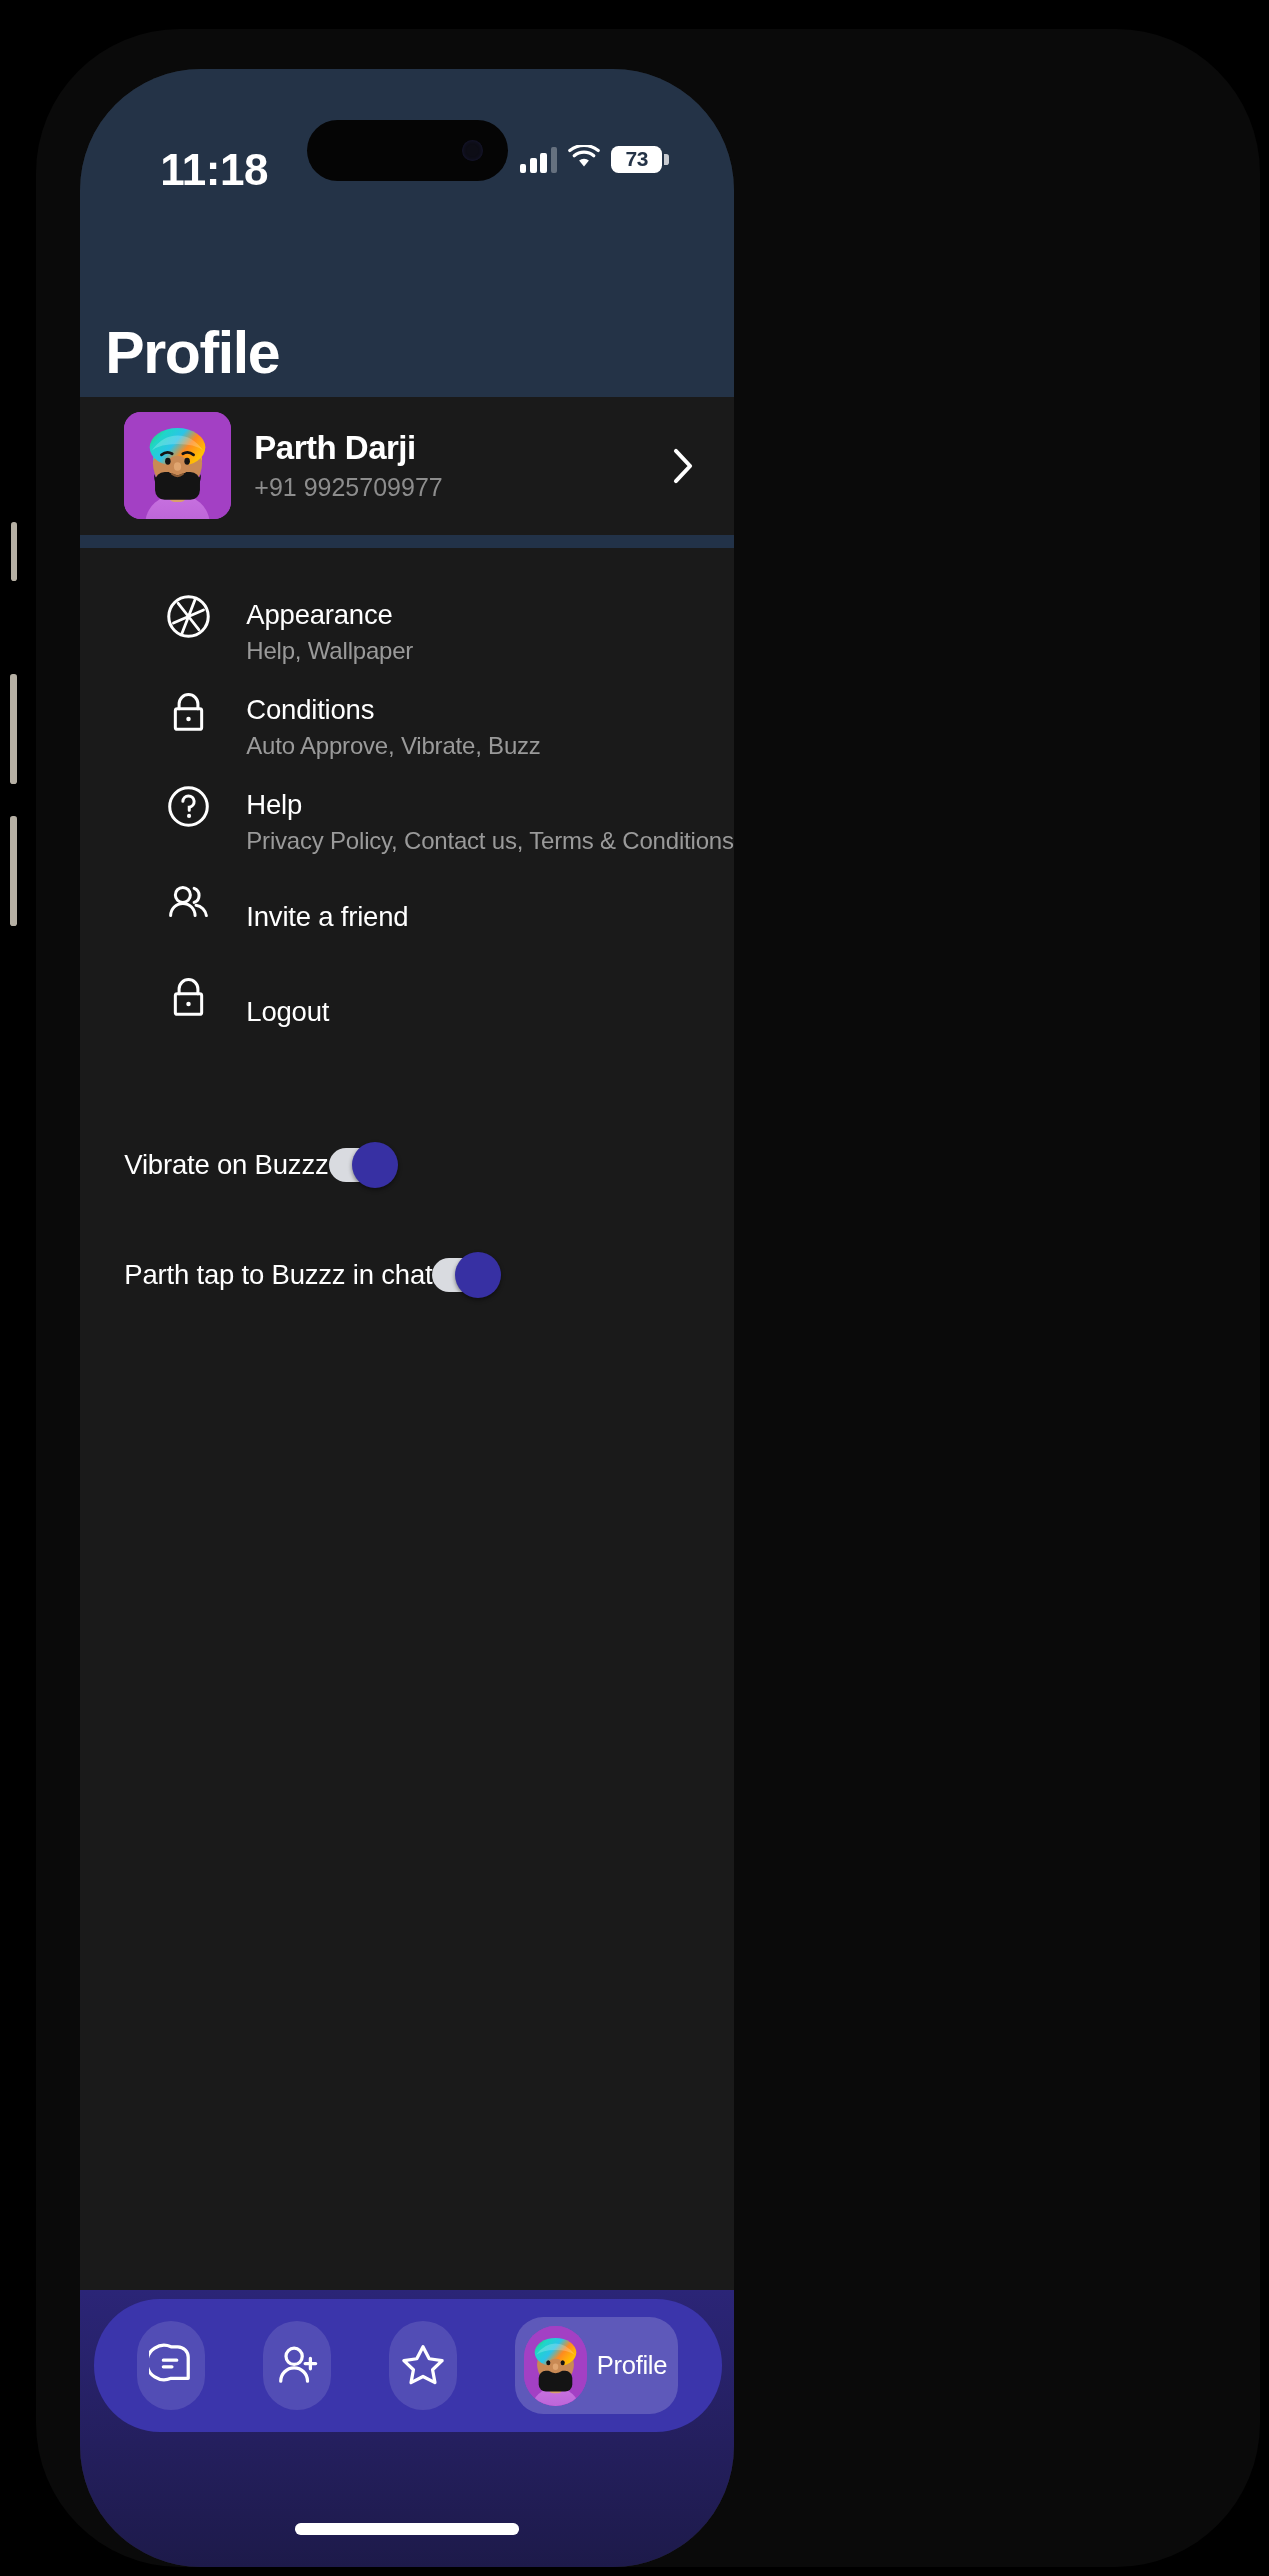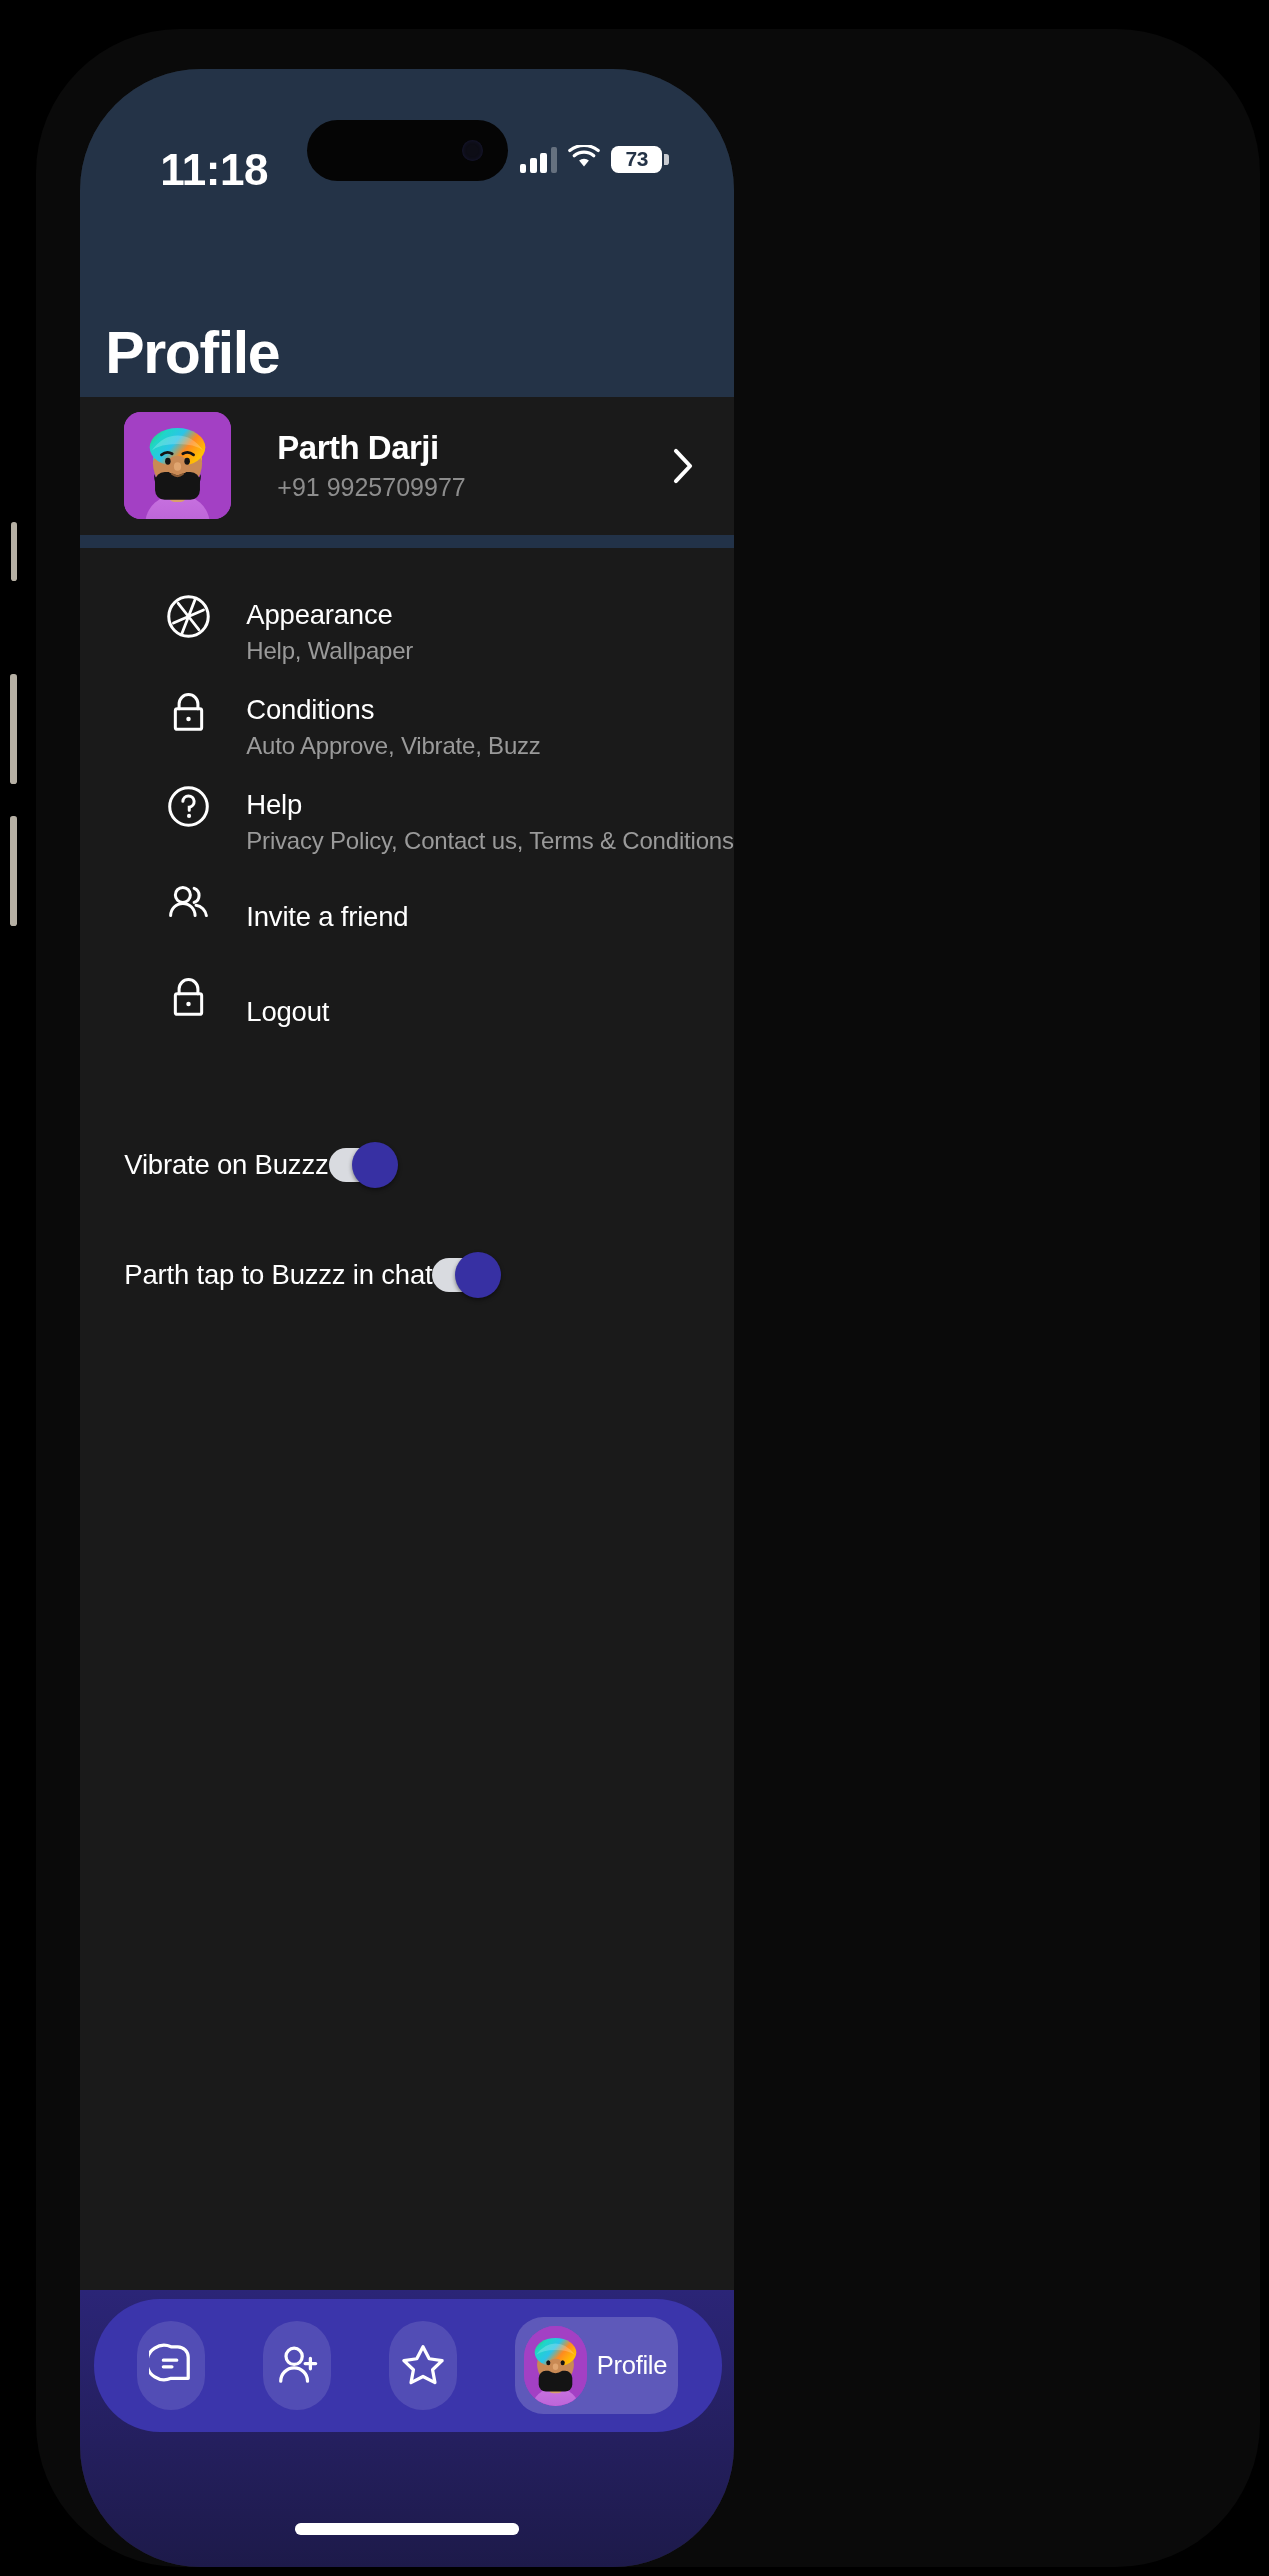--- a/index.html
+++ b/index.html
@@ -161,21 +161,21 @@
     padding: 0 34px 0 44px;
   }
   #avatar-large {
     width: 107px; height: 107px;
     border-radius: 17px;
     background: #a340c4;
     position: relative;
     overflow: hidden;
     flex: 0 0 auto;
   }
-  #profile-text { margin-left: 46px; flex: 1 1 auto; }
+  #profile-text { margin-left: 23px; flex: 1 1 auto; }
   #profile-name {
     font-size: 33px;
     font-weight: 700;
     color: #ffffff;
     letter-spacing: -0.5px;
   }
   #profile-phone {
     margin-top: 5.7px;
     font-size: 25px;
     color: #8d8d8d;

